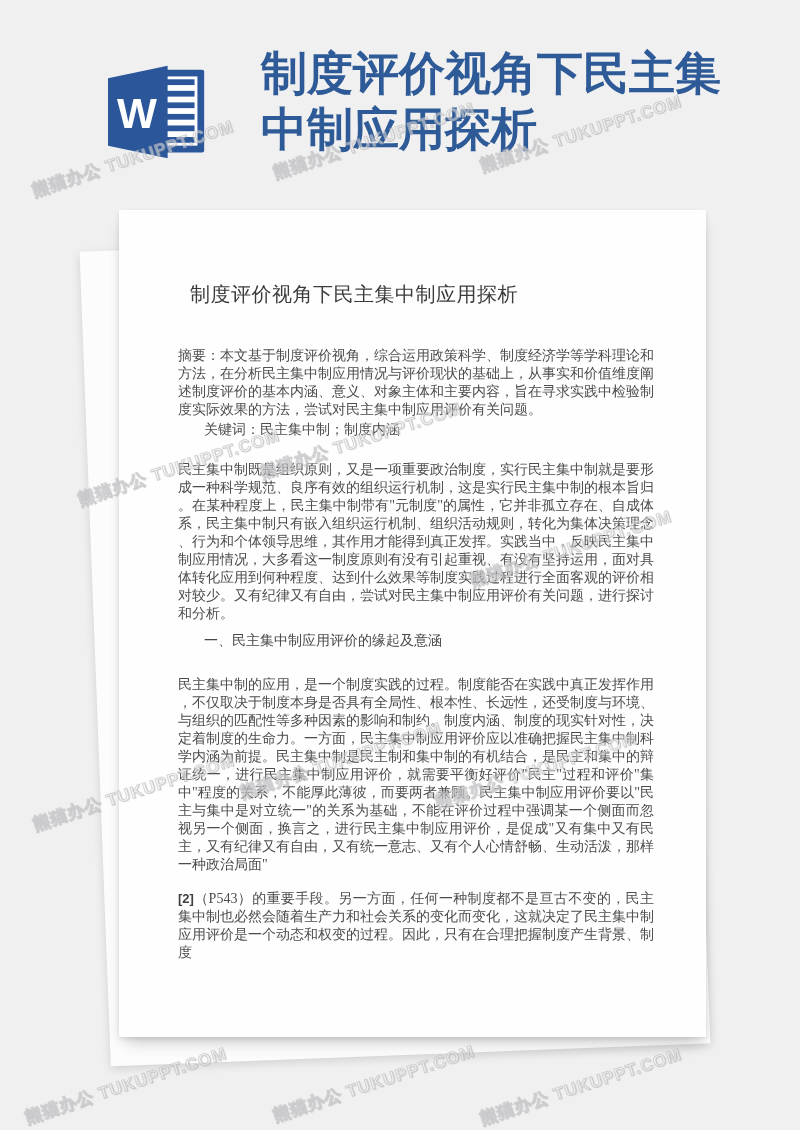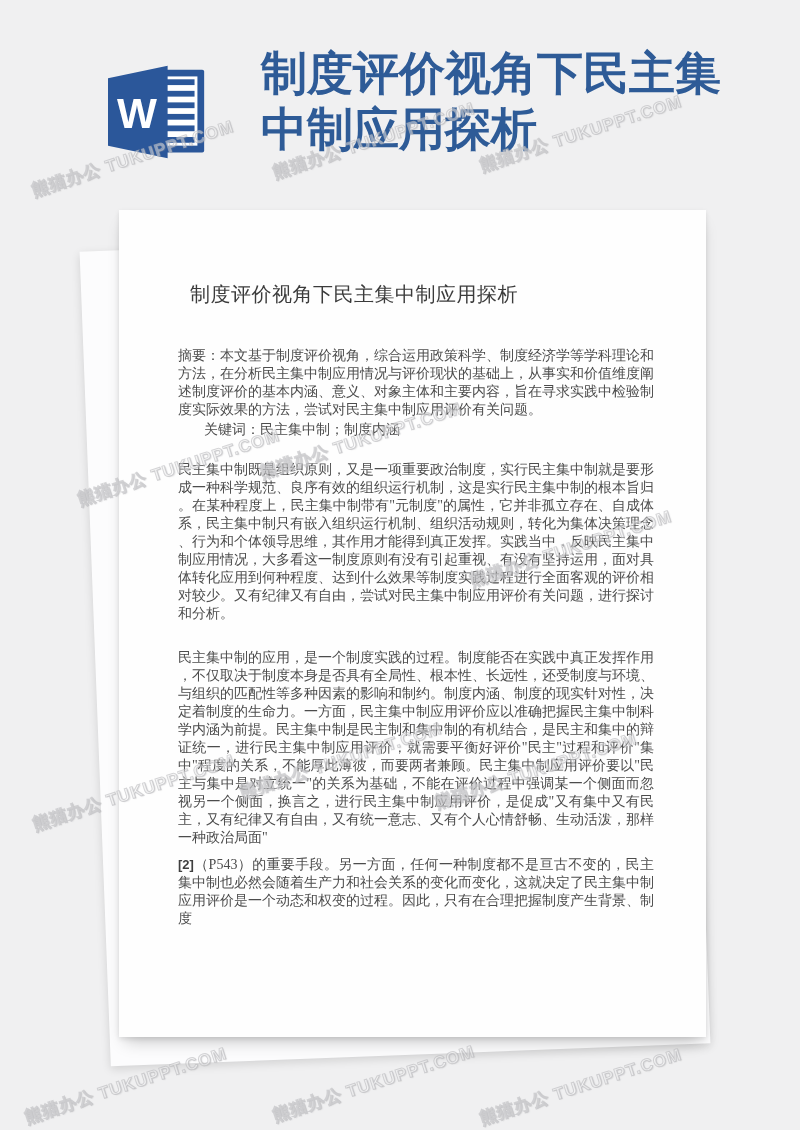--- a/index.html
+++ b/index.html
@@ -37,21 +37,21 @@
   }
   .para {
     width:476px; font-size:14px; line-height:18px; color:#4c4c4c;
     text-align:justify; word-break:break-all; line-break:anywhere;
   }
   .abstract { margin-top:40px; }
   .keywords { margin-top:2px; padding-left:26px; }
   .body1    { margin-top:22px; }
   .heading  { margin-top:9px; padding-left:26px; color:#474747; }
   .body2    { margin-top:26px; }
-  .body3    { margin-top:9px; }
+  .body3    { margin-top:16px; }
   .body3 b  { font-family:"Liberation Sans",sans-serif; font-size:13px; color:#3f3f3f; }
 
   
   .wm-layer { position:absolute; inset:0; z-index:9; pointer-events:none; }
   .wm {
     position:absolute; white-space:nowrap;
     font-family:"Liberation Sans","DejaVu Sans",sans-serif;
     font-weight:bold; font-size:17px; letter-spacing:1px;
     color:rgba(255,255,255,0.40);
     -webkit-text-stroke:1px rgba(178,178,182,0.55);
@@ -83,20 +83,21 @@
   <h1 class="header-title">制度评价视角下民主集中制应用探析</h1>
 
   <div class="sheet-back"></div>
 
   <div class="sheet-main">
     <div class="doc-inner">
       <h2 class="doc-title">制度评价视角下民主集中制应用探析</h2>
       <p class="para abstract">摘要：本文基于制度评价视角，综合运用政策科学、制度经济学等学科理论和方法，在分析民主集中制应用情况与评价现状的基础上，从事实和价值维度阐述制度评价的基本内涵、意义、对象主体和主要内容，旨在寻求实践中检验制度实际效果的方法，尝试对民主集中制应用评价有关问题。</p>
       <p class="para keywords">关键词：民主集中制；制度内涵</p>
       <p class="para body1">民主集中制既是组织原则，又是一项重要政治制度，实行民主集中制就是要形成一种科学规范、良序有效的组织运行机制，这是实行民主集中制的根本旨归。在某种程度上，民主集中制带有"元制度"的属性，它并非孤立存在、自成体系，民主集中制只有嵌入组织运行机制、组织活动规则，转化为集体决策理念、行为和个体领导思维，其作用才能得到真正发挥。实践当中，反映民主集中制应用情况，大多看这一制度原则有没有引起重视、有没有坚持运用，面对具体转化应用到何种程度、达到什么效果等制度实践过程进行全面客观的评价相对较少。又有纪律又有自由，尝试对民主集中制应用评价有关问题，进行探讨和分析。</p>
+      <p class="para heading">一、民主集中制应用评价的缘起及意涵</p>
       <p class="para body2">民主集中制的应用，是一个制度实践的过程。制度能否在实践中真正发挥作用，不仅取决于制度本身是否具有全局性、根本性、长远性，还受制度与环境、与组织的匹配性等多种因素的影响和制约。制度内涵、制度的现实针对性，决定着制度的生命力。一方面，民主集中制应用评价应以准确把握民主集中制科学内涵为前提。民主集中制是民主制和集中制的有机结合，是民主和集中的辩证统一，进行民主集中制应用评价，就需要平衡好评价"民主"过程和评价"集中"程度的关系，不能厚此薄彼，而要两者兼顾。民主集中制应用评价要以"民主与集中是对立统一"的关系为基础，不能在评价过程中强调某一个侧面而忽视另一个侧面，换言之，进行民主集中制应用评价，是促成"又有集中又有民主，又有纪律又有自由，又有统一意志、又有个人心情舒畅、生动活泼，那样一种政治局面"</p>
       <p class="para body3"><b>[2]</b><span>（P543）的重要手段。另一方面，任何一种制度都不是亘古不变的，民主集中制也必然会随着生产力和社会关系的变化而变化，这就决定了民主集中制应用评价是一个动态和权变的过程。因此，只有在合理把握制度产生背景、制度</span></p>
     </div>
   </div>
 
   <div class="wm-layer">
     <span class="wm" style="left:27px;  top:147px;">熊猫办公 TUKUPPT.COM</span>
     <span class="wm" style="left:268px; top:129px;">熊猫办公 TUKUPPT.COM</span>
     <span class="wm" style="left:475px; top:122px;">熊猫办公 TUKUPPT.COM</span>
     <span class="wm" style="left:73px;  top:456px;">熊猫办公 TUKUPPT.COM</span>

